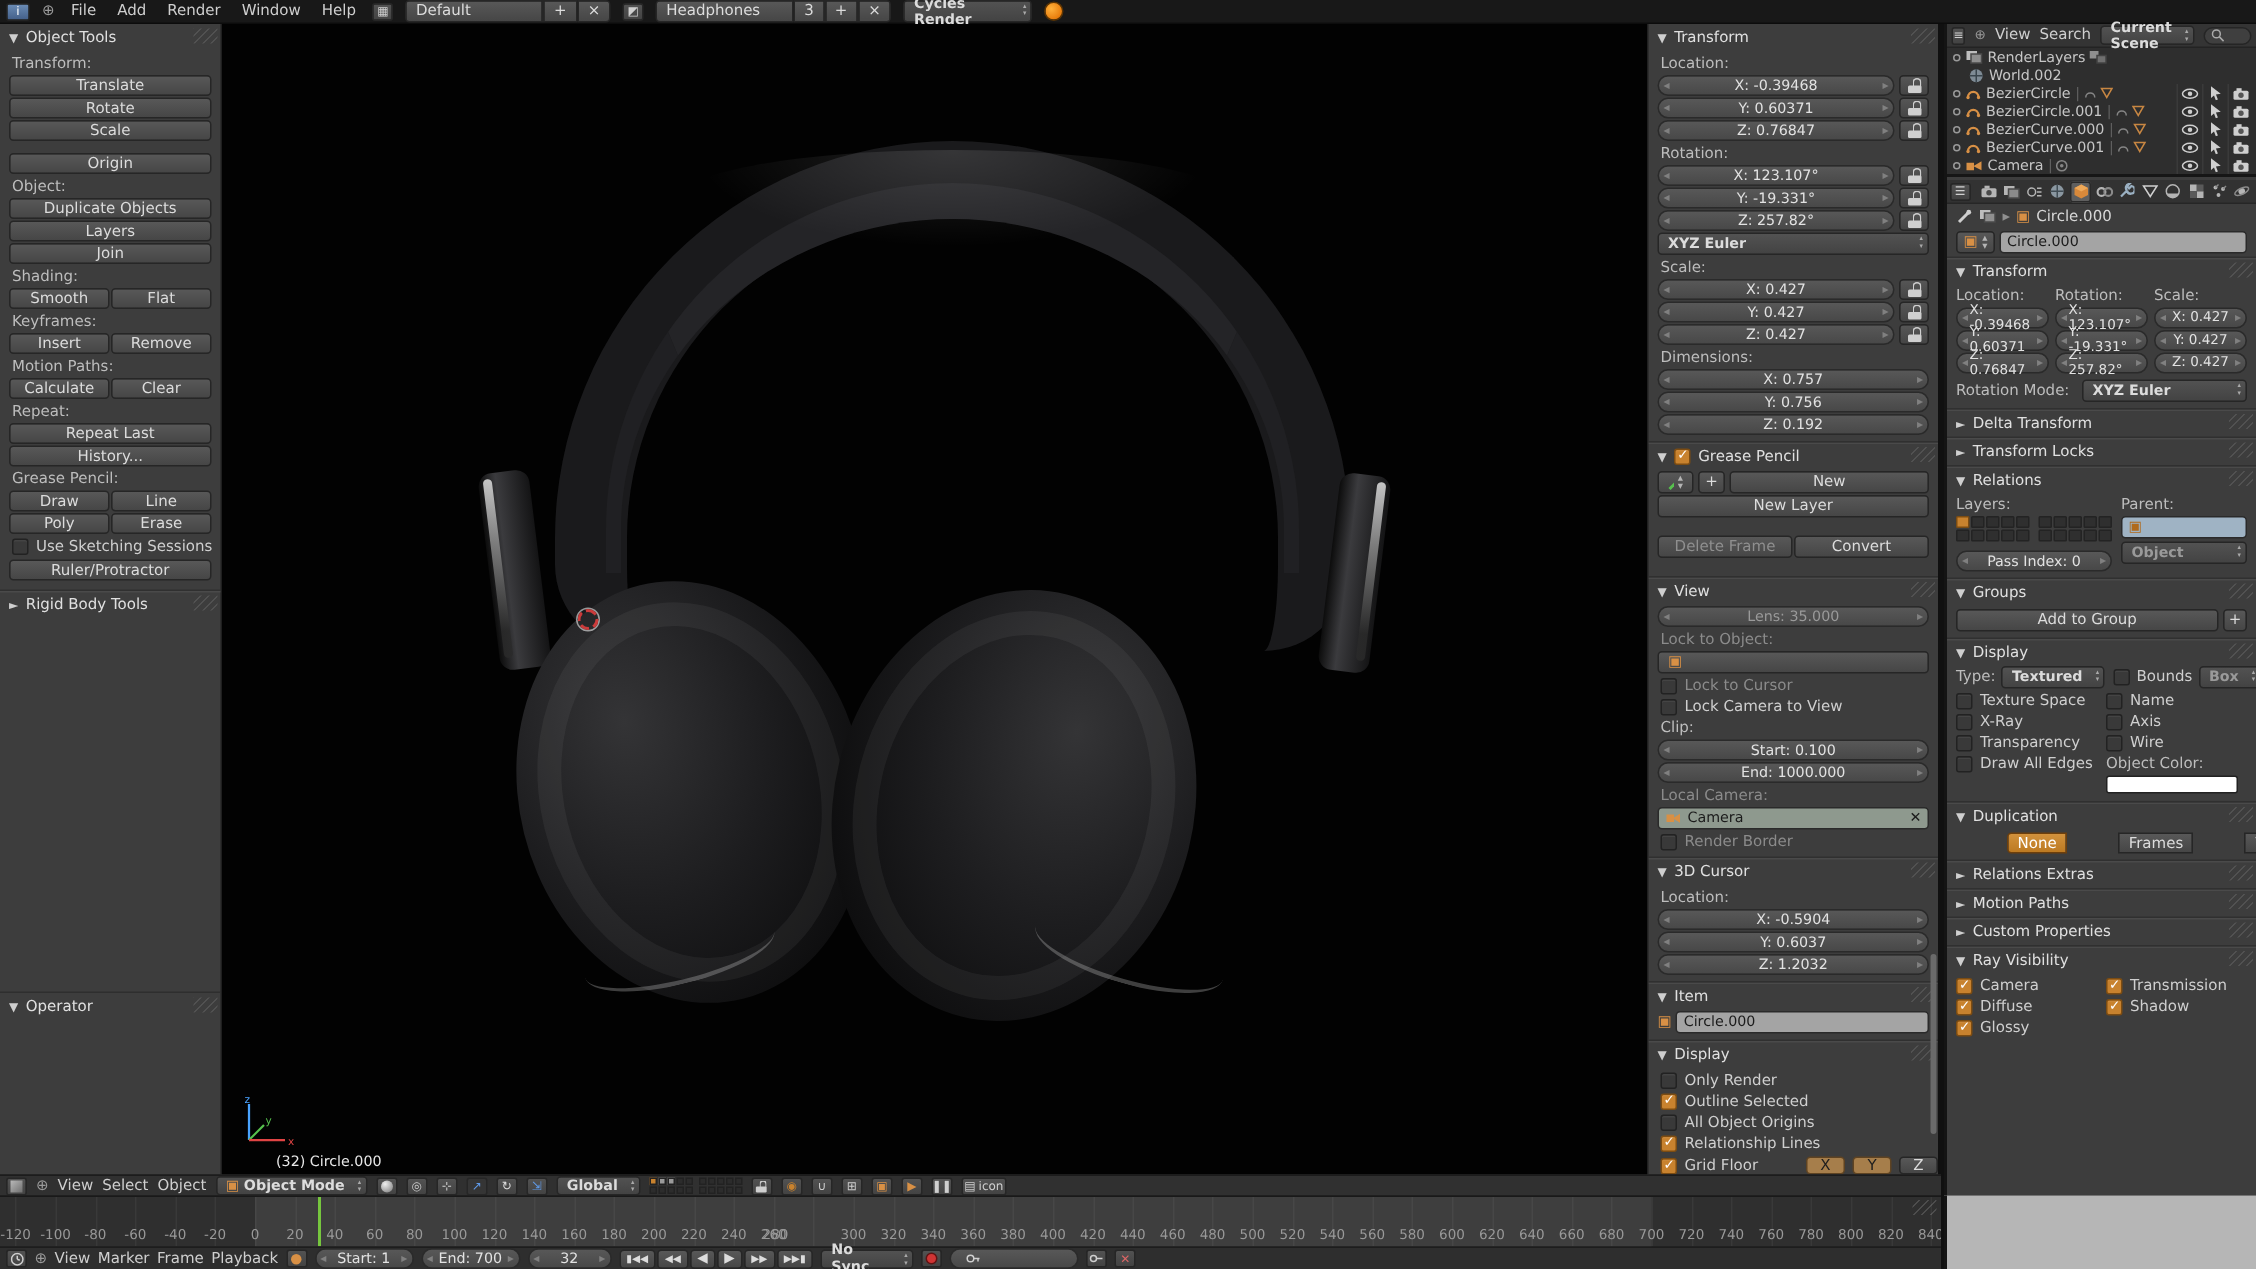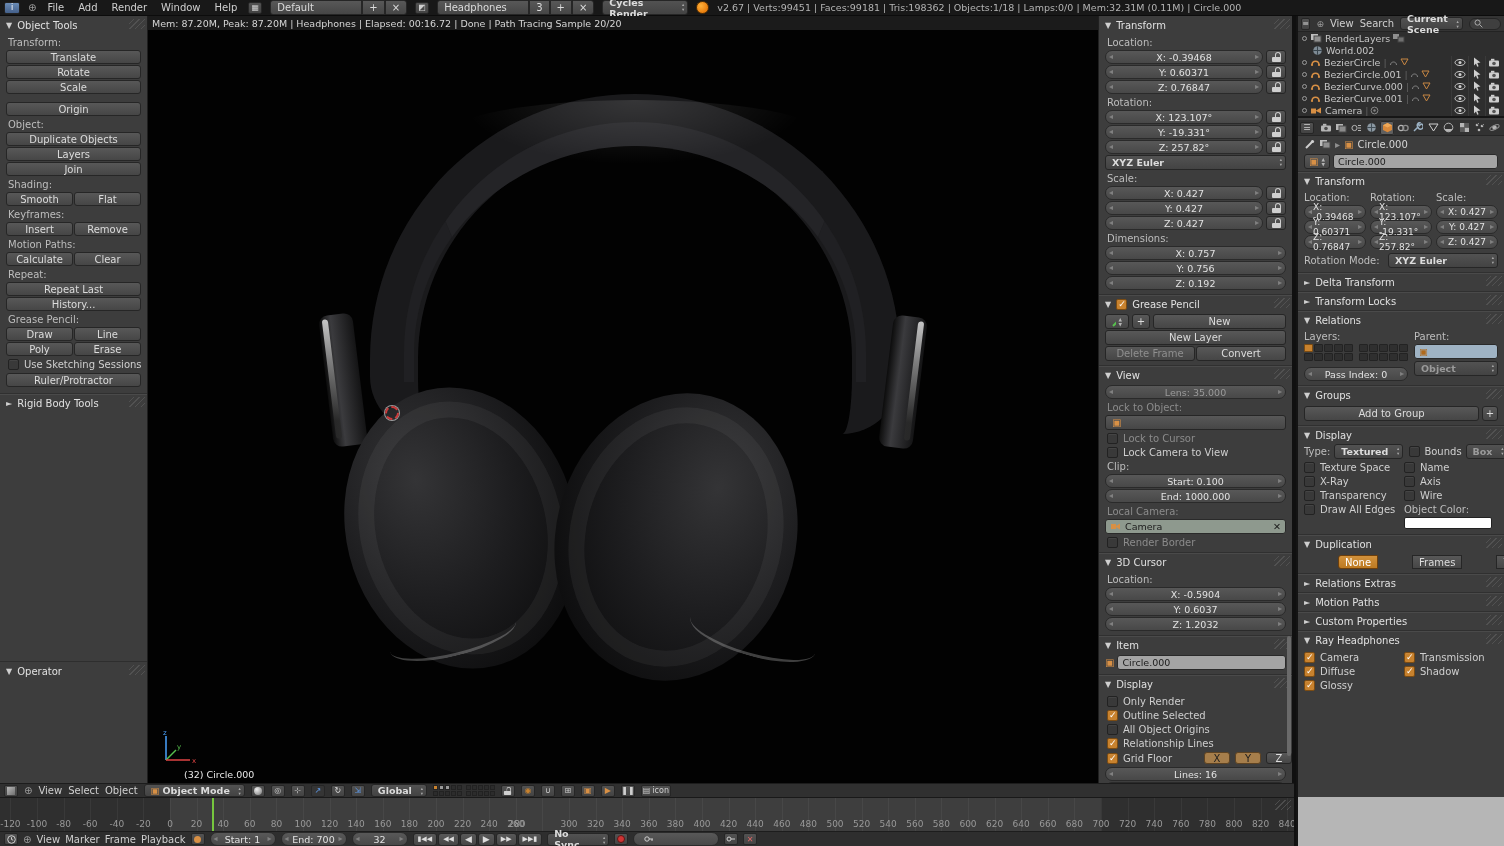--- a/index.html
+++ b/index.html
@@ -174,21 +174,20 @@
     </div>
     <span class="mini">◩</span>
     <div class="seg">
       <div class="btn" style="width:92px;justify-content:flex-start">Headphones</div>
       <div class="btn">3</div>
       <div class="btn">+</div>
       <div class="btn">×</div>
     </div>
     <div class="drop" style="width:86px">Cycles Render</div>
     <div class="blogo"></div>
-    <span class="stats">v2.67 | Verts:99451 | Faces:99181 | Tris:198362 | Objects:1/18 | Lamps:0/0 | Mem:32.31M (0.11M) | Circle.000</span>
   </div>
 
   <div class="toolshelf">
     <div class="phead">
       <span class="tri">▼</span>
       <span>Object Tools</span>
       <span class="grip"></span>
     </div>
     <div class="label">Transform:</div>
     <div class="btn">Translate</div>
@@ -253,21 +252,20 @@
     <div class="hp-sheen"></div>
     <div class="hp-yoke" style="left:178px;top:298px;transform:rotate(-7deg)"></div>
     <div class="hp-hl" style="left:181px;top:303px;transform:rotate(-7deg)"></div>
     <div class="hp-yoke" style="left:738px;top:300px;transform:rotate(7deg)"></div>
     <div class="hp-hl" style="left:763px;top:305px;transform:rotate(7deg)"></div>
     <div class="hp-cup l"></div>
     <div class="hp-cup r"></div>
     <div class="hp-rim" style="left:240px;top:600px;width:130px;height:40px;transform:rotate(-14deg)"></div>
     <div class="hp-rim" style="left:540px;top:598px;width:130px;height:42px;transform:rotate(16deg)"></div>
     <div class="cursor3d"></div>
-    <div class="vp-stats">Mem: 87.20M, Peak: 87.20M | Headphones | Elapsed: 00:16.72 | Done | Path Tracing Sample 20/20</div>
     <div class="axis-gizmo">
       <svg width="42" height="42">
         <line x1="10" y1="32" x2="10" y2="8" stroke="#4aa3ff" stroke-width="1.5"></line>
         <line x1="10" y1="32" x2="20" y2="22" stroke="#57c14e" stroke-width="1.5"></line>
         <line x1="10" y1="32" x2="34" y2="32" stroke="#e04444" stroke-width="1.5"></line>
         <text x="7" y="7" fill="#4aa3ff" font-size="7">z</text>
         <text x="21" y="21" fill="#57c14e" font-size="7">y</text>
         <text x="36" y="35" fill="#e04444" font-size="7">x</text>
       </svg>
     </div>
@@ -411,21 +409,21 @@
         <svg width="10" height="10">
             <line x1="1" y1="9" x2="8" y2="2" stroke="#57c14e" stroke-width="2"></line>
             <line x1="7" y1="1" x2="9" y2="3" stroke="#e04444" stroke-width="2"></line>
           </svg>
         <span class="updown">▲<br>▼</span>
         </div>
       <div class="btn" style="width:18px">+</div>
       <div class="btn" style="flex:1">New</div>
     </div>
     <div class="btn" style="margin:1px 6px">New Layer</div>
-    <div class="half" style="margin:1px 6px">
+    <div class="half" style="margin:12px 6px">
       <div class="btn dim">Delete Frame</div>
       <div class="btn">Convert</div>
     </div>
     <div class="sep" style="margin-top:4px"></div>
 
     <div class="phead">
       <span class="tri">▼</span>
       <span>View</span>
       <span class="grip"></span>
     </div>
@@ -1122,21 +1120,21 @@
       <div class="sep"></div>
       <div class="phead">
           <span class="tri">►</span>
           <span>Custom Properties</span>
           <span class="grip"></span>
         </div>
       <div class="sep"></div>
 
       <div class="phead">
           <span class="tri">▼</span>
-          <span>Ray Headphones</span>
+          <span>Ray Visibility</span>
           <span class="grip"></span>
         </div>
       <div class="twocol">
         <div id="ray-col1">
             <div class="cbrow" style="margin-left: 0px;">
               <span class="cb on"></span>
               <span>Camera</span>
             </div>
             <div class="cbrow" style="margin-left: 0px;">
               <span class="cb on"></span>

